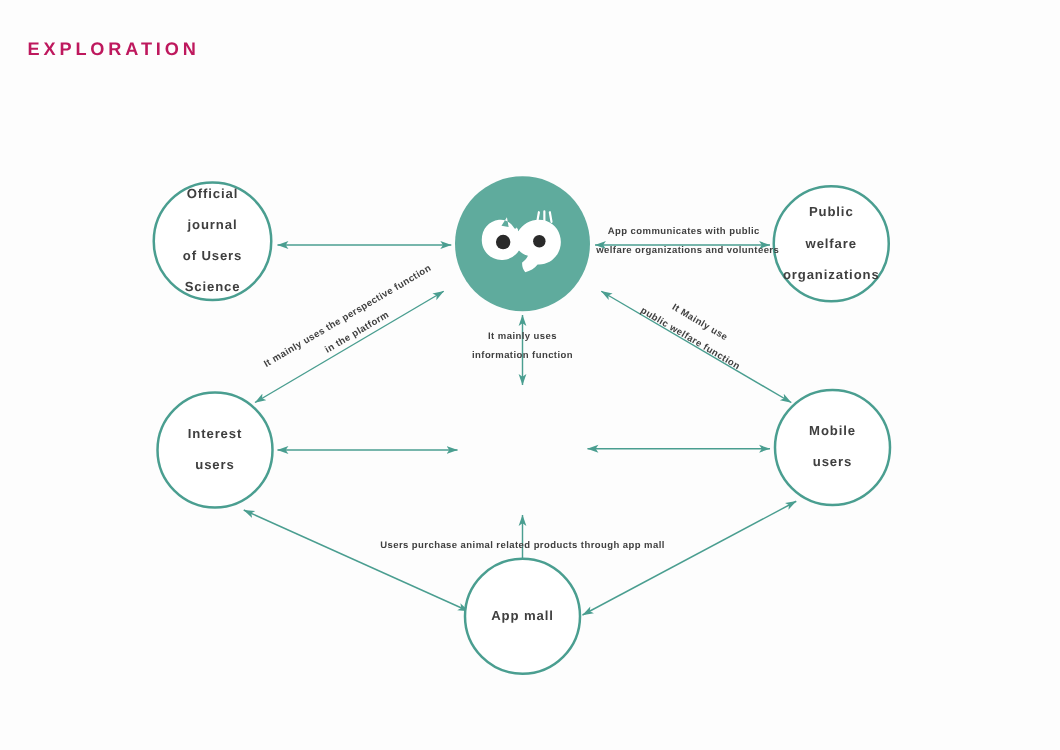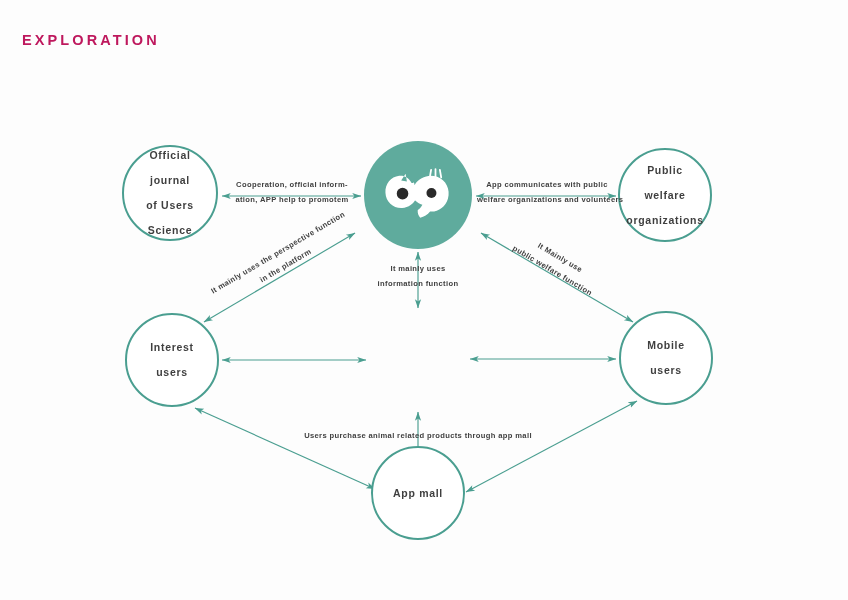--- a/index.html
+++ b/index.html
@@ -189,24 +189,20 @@
 
 
   <div class="node node-outline" style="left:619px; top:311px; width:94px; height:94px;">
     <div class="node-label">Mobile users</div>
   </div>
 
   <div class="node node-outline" style="left:371px; top:446px; width:94px; height:94px;">
     <div class="node-label">App mall</div>
   </div>
 
-  <div class="edge-label" style="left:231px; top:178px; width:122px;">
-    <span>Cooperation, official inform-</span><br>
-    <span>ation, APP help to promotem</span>
-  </div>
 
   <div class="edge-label" style="left:477px; top:178px; width:140px;">
     <span>App communicates with public</span><br>
     <span>welfare organizations and volunteers</span>
   </div>
 
   <div class="edge-label rot-label" style="left:192px; top:245px; width:180px; transform: rotate(-30.5deg);">
     <span>It mainly uses the perspective function</span><br>
     <span>in the platform</span>
   </div>

